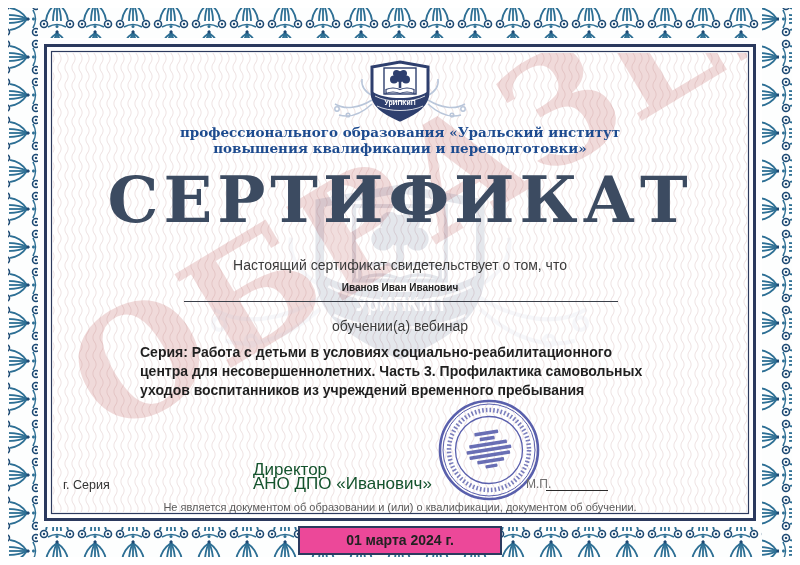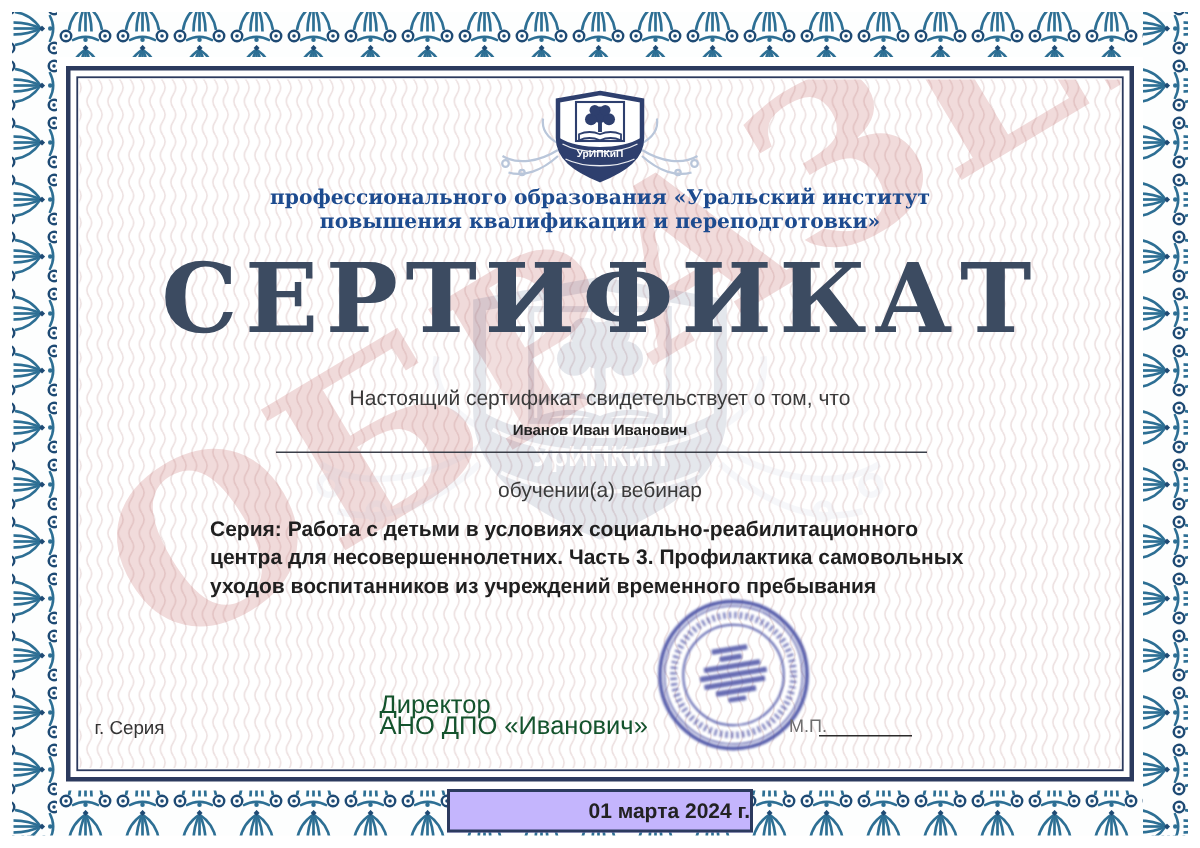--- a/index.html
+++ b/index.html
@@ -52,22 +52,22 @@
     font-size:14px;font-weight:bold;line-height:19px;color:#1f1f1f;
   }
   .stamp-svg{position:absolute;left:437px;top:398px;z-index:3;}
   .director-block{left:253px;top:463px;font-size:17px;line-height:14px;color:#14532d;z-index:2;}
   .city{left:63px;top:478px;font-size:12.5px;color:#333;}
   .mp-label{left:498px;top:477px;font-size:12px;color:#6e6e6e;z-index:4;margin-left:28px;}
   .sig-line{left:546px;top:490px;width:62px;height:0;border-top:1.6px solid #2b2b2b;z-index:4;}
   .disclaimer{top:501px;font-size:11px;color:#5a5a5a;}
   .date-box{
     left:298px;top:526px;width:200px;height:25px;z-index:5;
-    background:#c4b5fd;border:2.5px solid var(--frame_navy);
-    text-align:right;font-size:14px;font-weight:bold;color:#222;
+    background:#ec4899;border:2.5px solid var(--frame_navy);
+    text-align:center;font-size:14px;font-weight:bold;color:#222;
     line-height:25px;
   }
   .orn-teal{stroke:var(--ornament_teal);}
   .orn-teal-f{fill:var(--ornament_teal);}
   .orn-navy{stroke:var(--ornament_navy);}
   .orn-navy-f{fill:var(--ornament_navy);}
   .frame-line{stroke:var(--frame_navy);fill:none;}
   .emb-navy{fill:#2e3f6e;}
   .emb-stroke{stroke:#2e3f6e;}
   .stamp-c{stroke:var(--stamp_blue);fill:none;}
@@ -212,16 +212,17 @@
   </svg>
 
   <div class="abs director-block">
     <div>Директор</div>
     <div>АНО ДПО «Иванович»</div>
   </div>
   <div class="abs city">г. Серия</div>
   <div class="abs mp-label">М.П.</div>
   <div class="abs sig-line"></div>
 
+  <div class="abs centered disclaimer">Не является документом об образовании и (или) о квалификации, документом об обучении.</div>
 
   <div class="abs date-box">01 марта 2024 г.</div>
 
 </div>
 
 </body></html>

